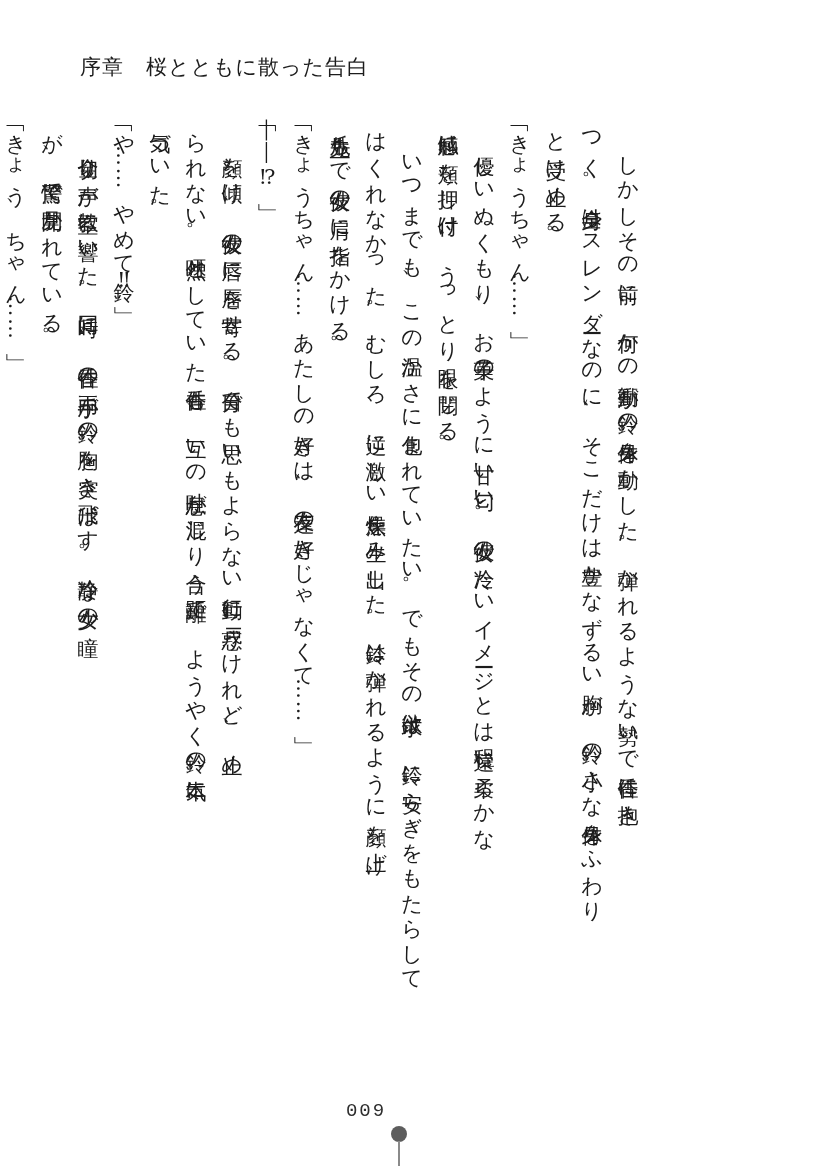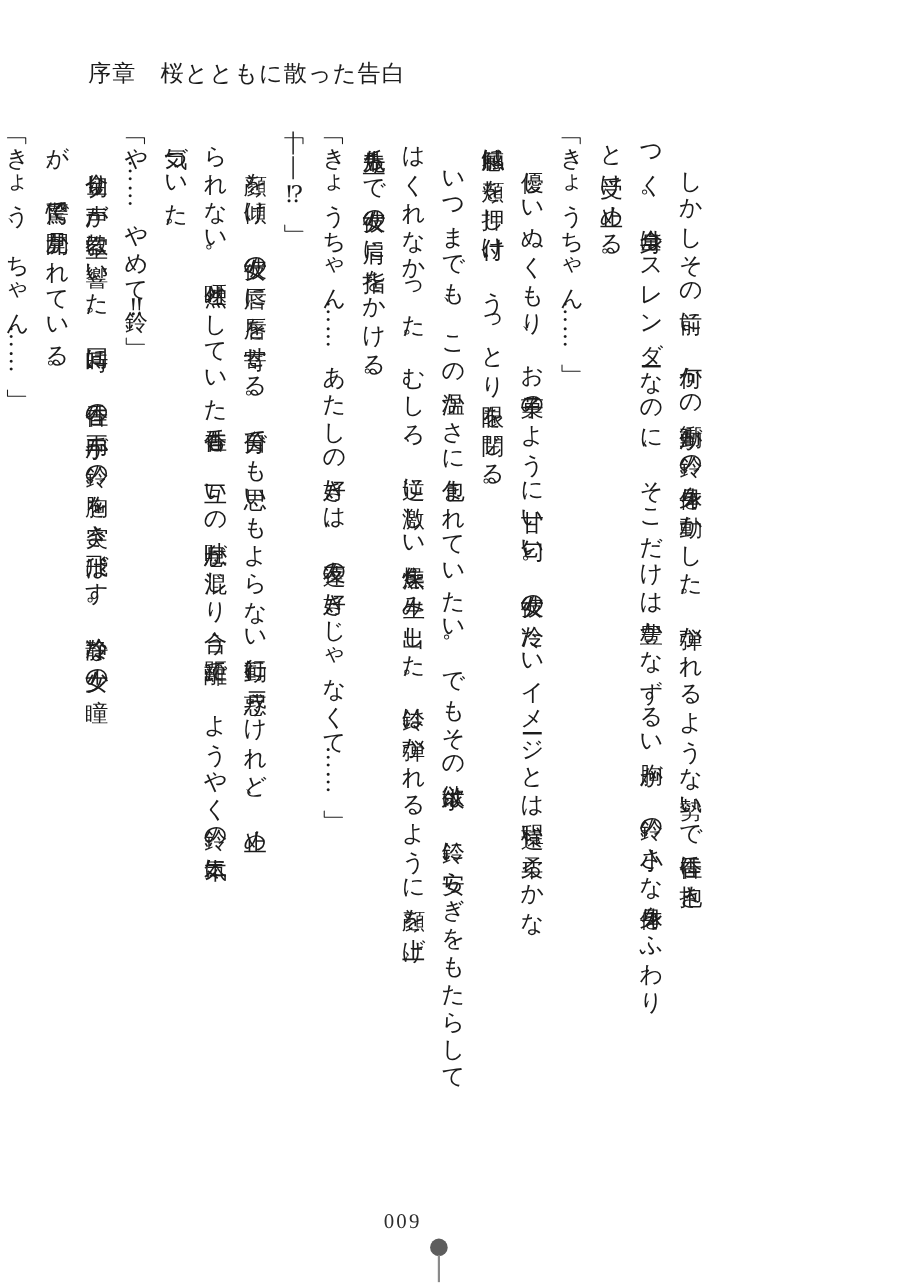--- a/index.html
+++ b/index.html
@@ -46,21 +46,21 @@
     padding: 0;
     white-space: pre;
   }
   
   .page-number {
     position: absolute;
     left: 0;
     right: 28px;
     top: 1100px;
     text-align: center;
-    font-family: Liberation Serif, serif;
+    font-family: Liberation Mono, monospace;
     font-size: 19px;
     letter-spacing: 2px;
     color: #2e2e2e;
   }
   .pin-circle {
     position: absolute;
     left: 391px;
     top: 1126px;
     width: 16px;
     height: 16px;

